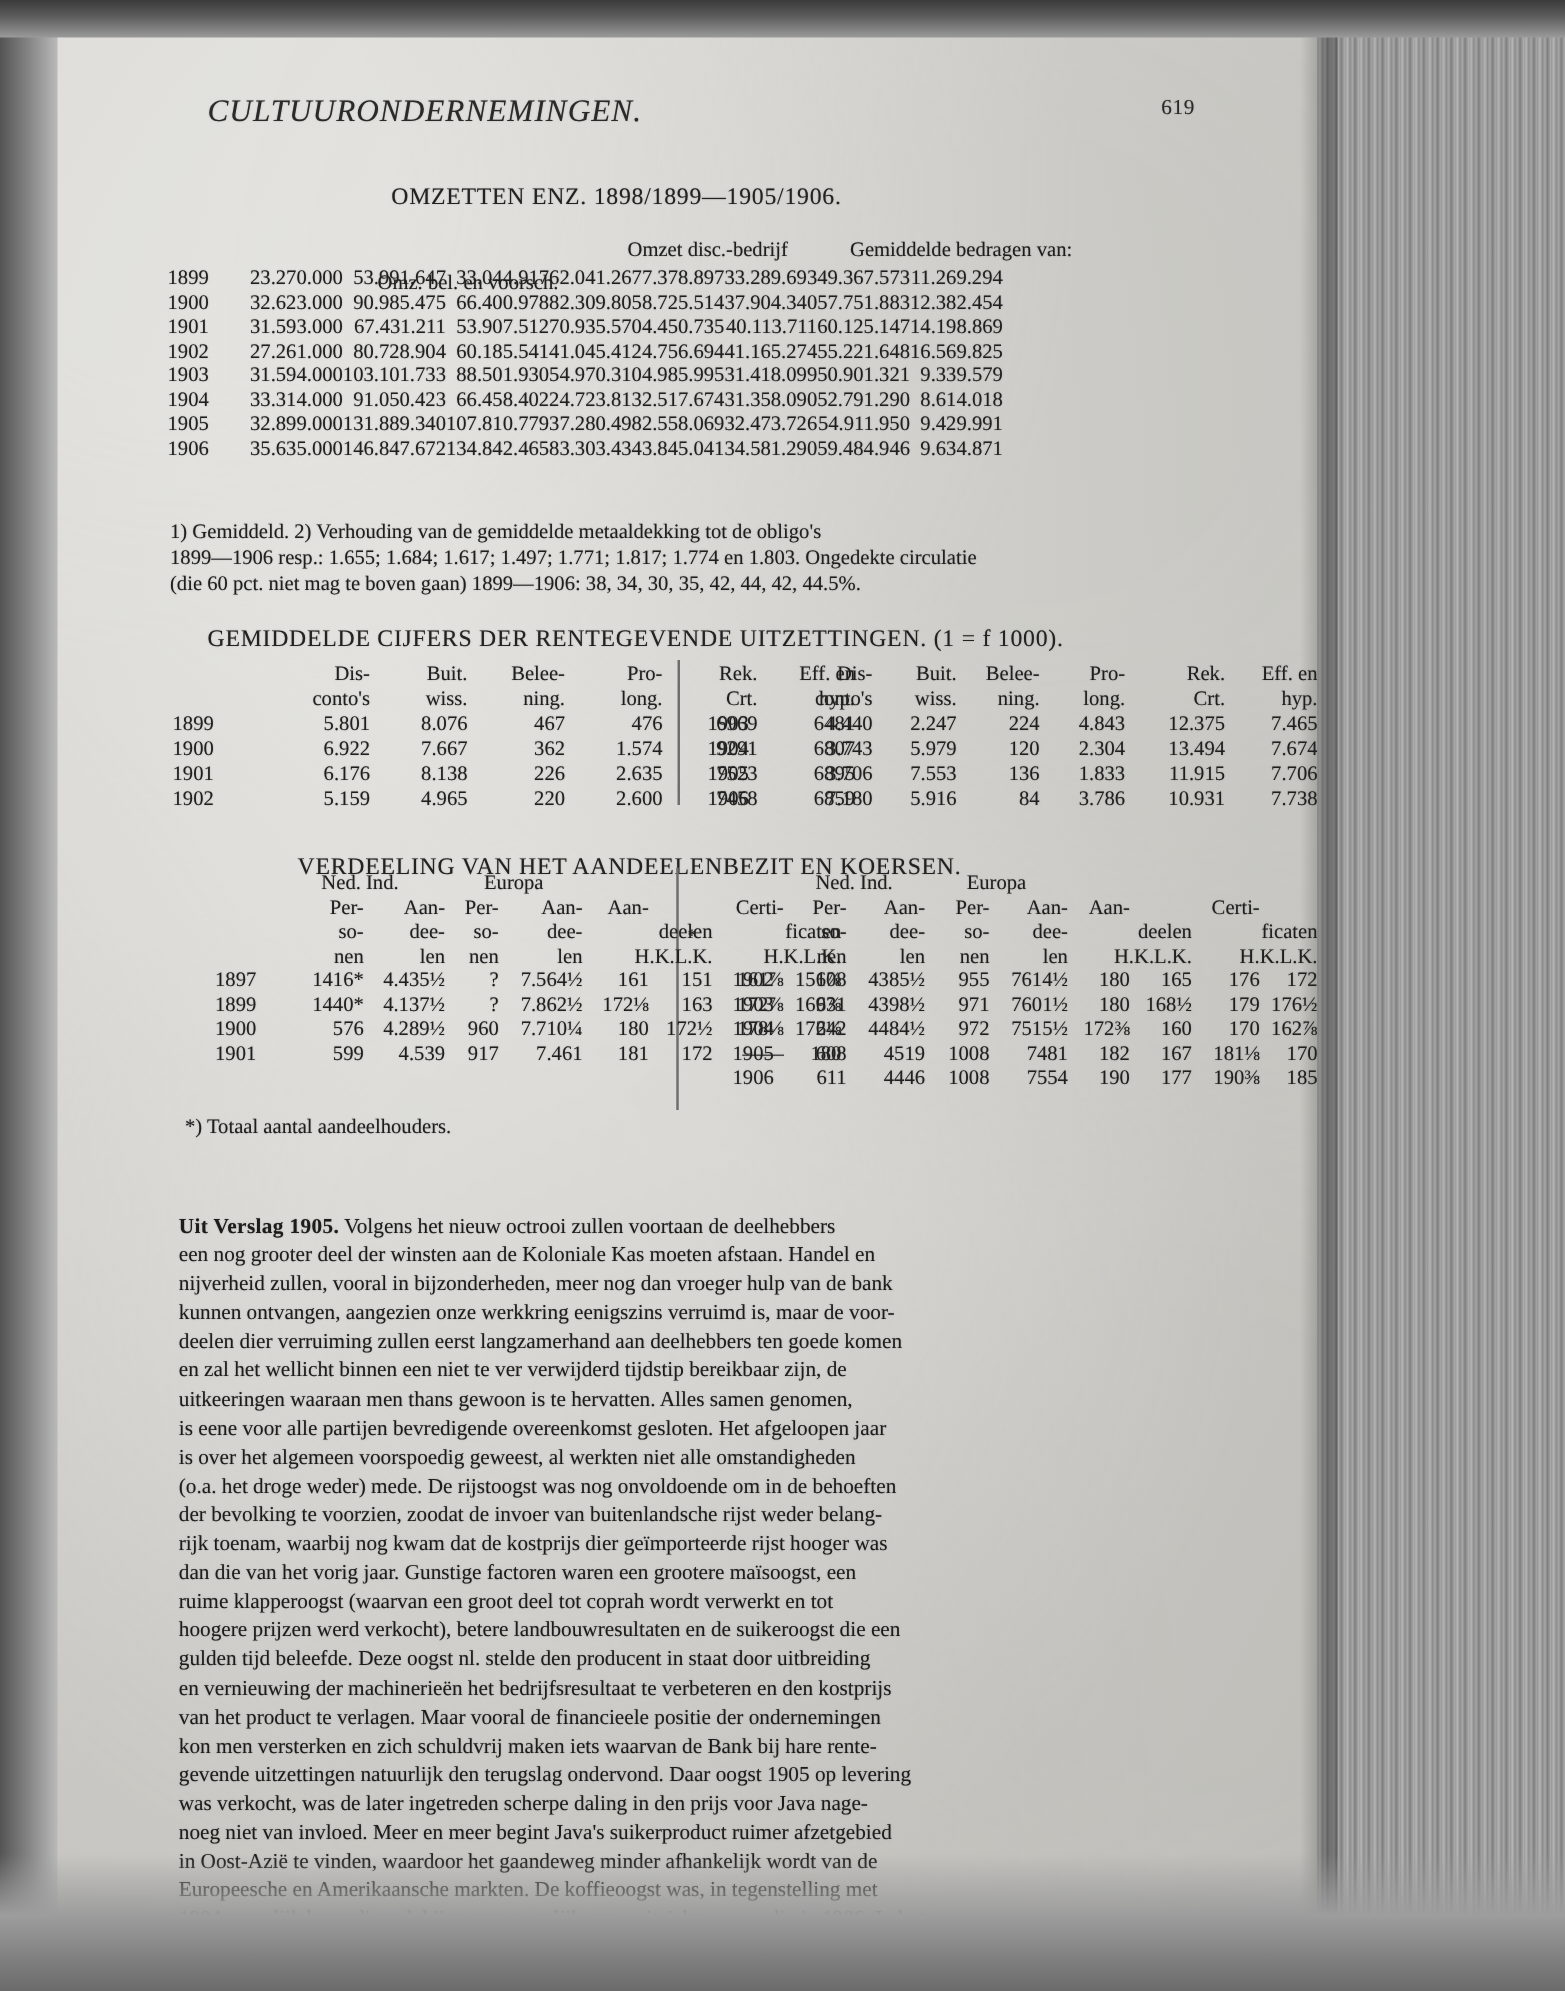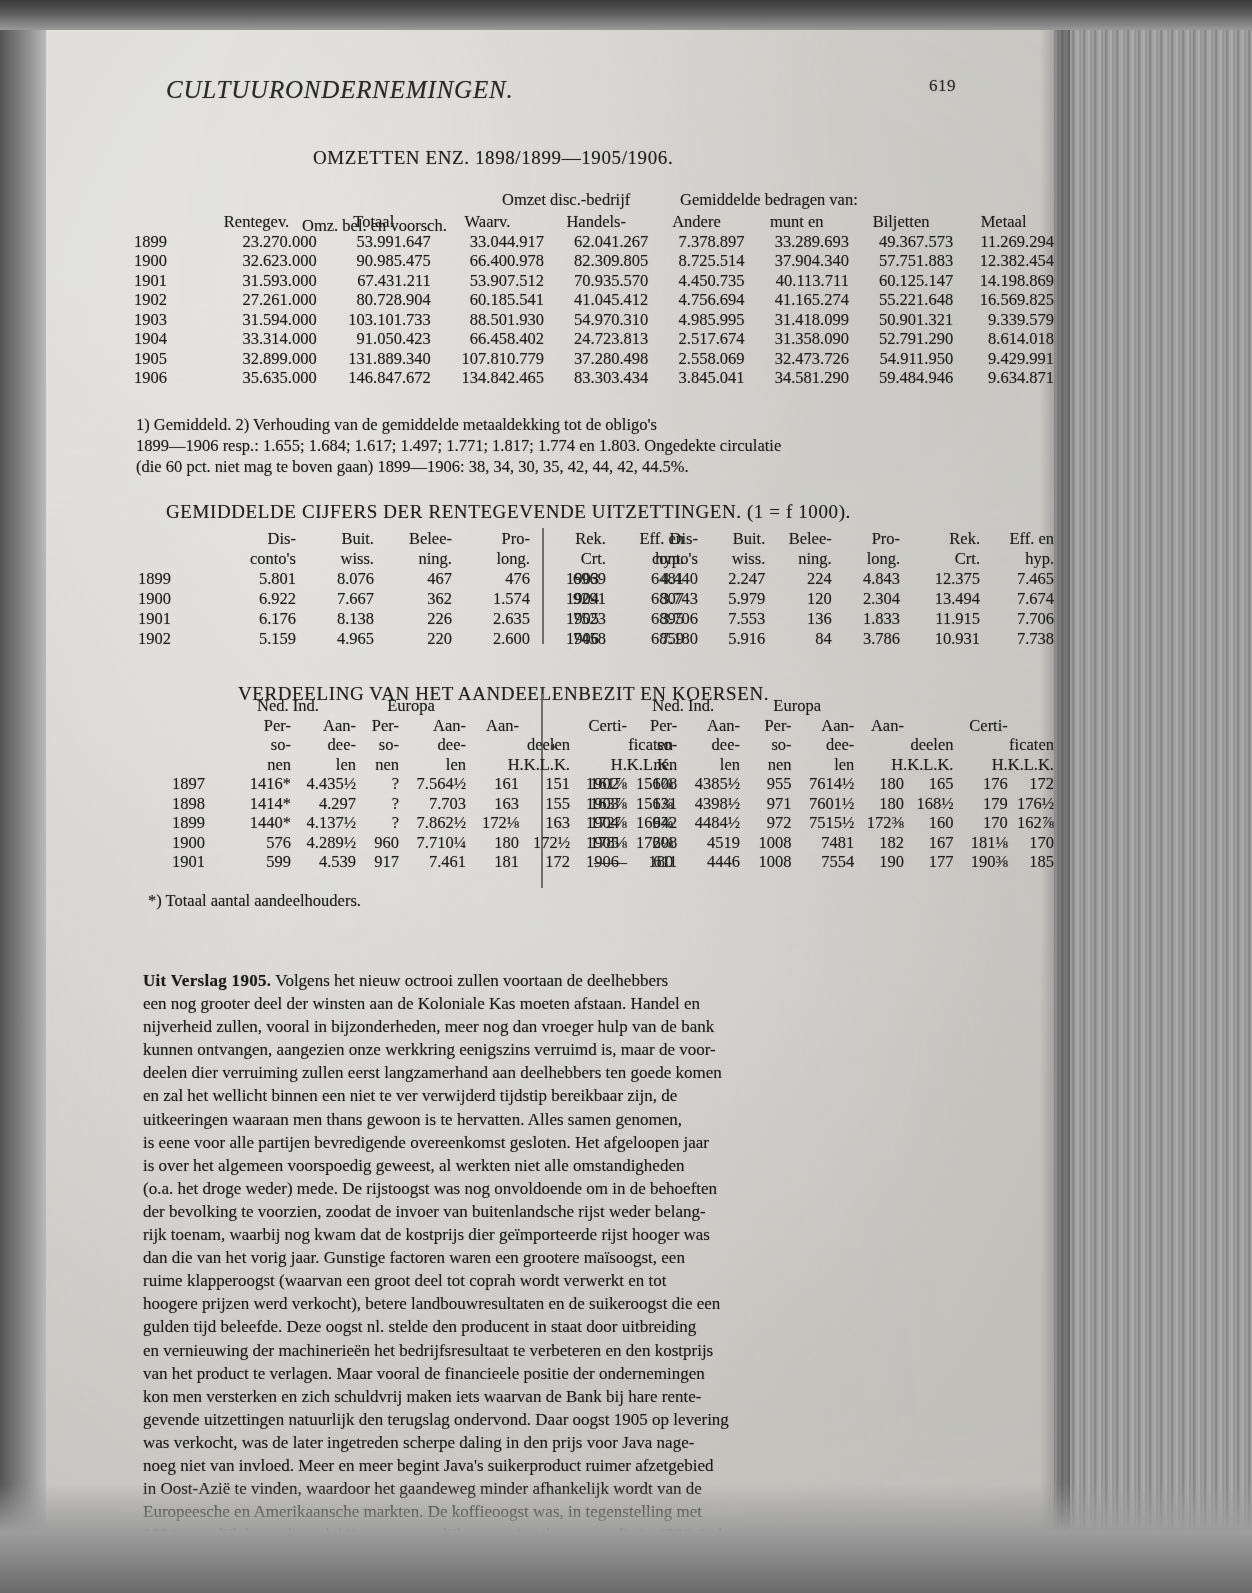--- a/index.html
+++ b/index.html
@@ -259,31 +259,20 @@
 
       <div id="t1-topline" class="ink">
         <span style="left:168px; top:0px;margin-top:26px;">Omz. bel. en voorsch.</span>
         <span style="left:368px; top:0px;">Omzet disc.-bedrijf</span>
         <span style="left:546px; top:0px;">Gemiddelde bedragen van:</span>
       </div>
 
       <div id="t1-wrap" style="top:198px;">
         <table class="doc ink" id="t1">
           <tbody>
-              <tr class="hdr">
-            <td class="yr"></td>
-            <td class="c1">Rentegev.</td>
-            <td class="c2">Totaal</td>
-            <td class="c3">Waarv.</td>
-            <td class="c4">Handels-</td>
-            <td class="c5">Andere</td>
-            <td class="c6">munt en</td>
-            <td class="c7">Biljetten</td>
-            <td class="c8">Metaal</td>
-          </tr>
           </tbody>
             <tbody id="t1-body">
               <tr>
                 <td class="yr">1899</td>
                 <td class="num">23.270.000</td>
                 <td class="num">53.991.647</td>
                 <td class="num">33.044.917</td>
                 <td class="num">62.041.267</td>
                 <td class="num">7.378.897</td>
                 <td class="num">33.289.693</td>
@@ -555,31 +544,20 @@
                 <td class="d">1416*</td>
                 <td class="d">4.435½</td>
                 <td class="d">?</td>
                 <td class="d">7.564½</td>
                 <td class="d">161</td>
                 <td class="d">151</td>
                 <td class="d">161⅞</td>
                 <td class="d">151⅞</td>
               </tr>
               <tr>
-                <td class="yr">1898</td>
-                <td class="d">1414*</td>
-                <td class="d">4.297</td>
-                <td class="d">?</td>
-                <td class="d">7.703</td>
-                <td class="d">163</td>
-                <td class="d">155</td>
-                <td class="d">163⅞</td>
-                <td class="d">151⅞</td>
-              </tr>
-              <tr>
                 <td class="yr">1899</td>
                 <td class="d">1440*</td>
                 <td class="d">4.137½</td>
                 <td class="d">?</td>
                 <td class="d">7.862½</td>
                 <td class="d">172⅛</td>
                 <td class="d">163</td>
                 <td class="d">172⅞</td>
                 <td class="d">169⅞</td>
               </tr>

